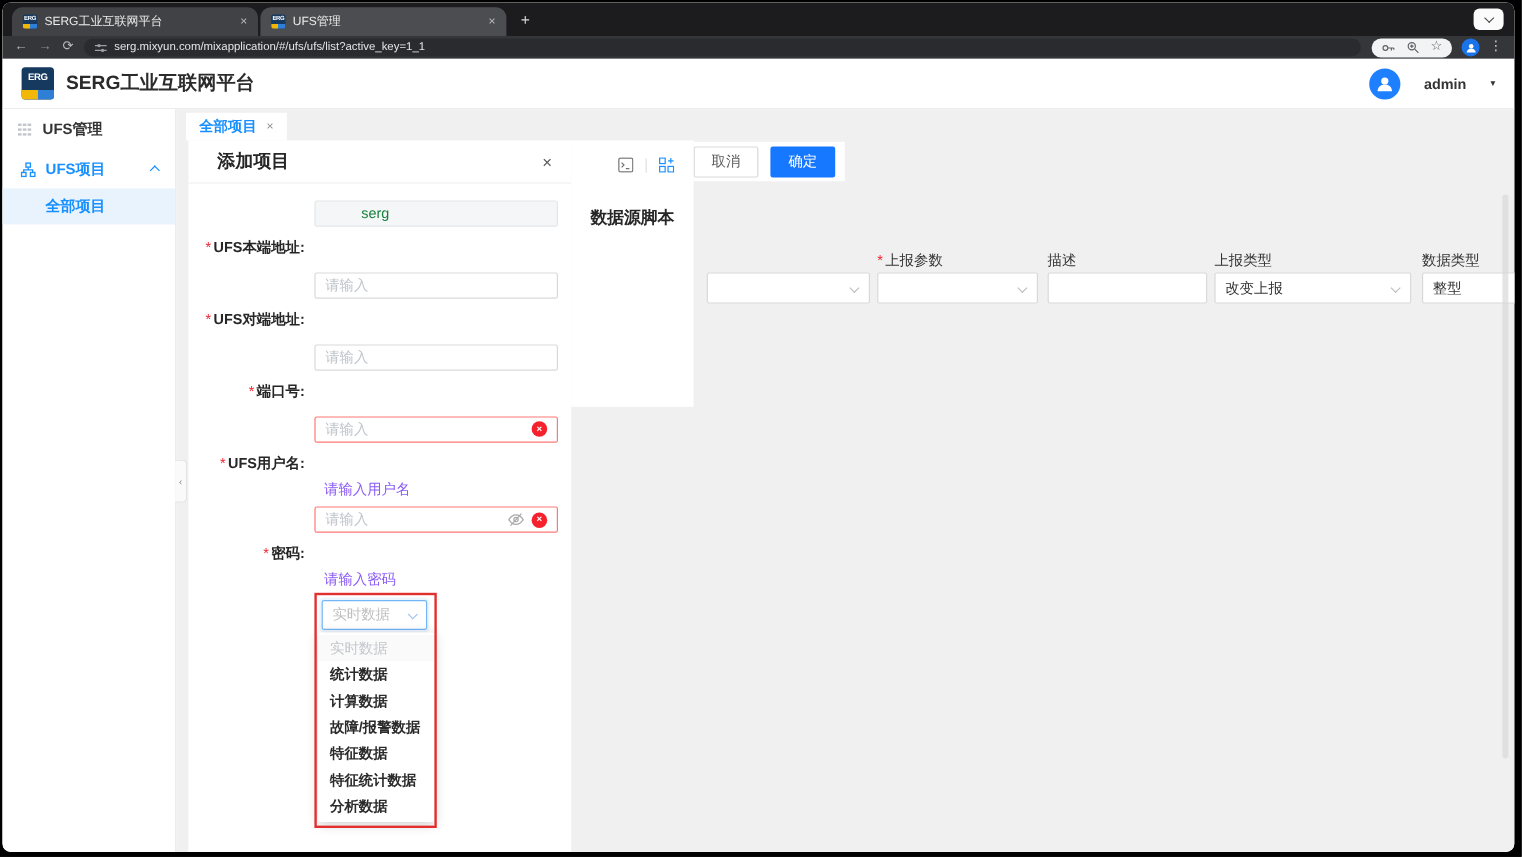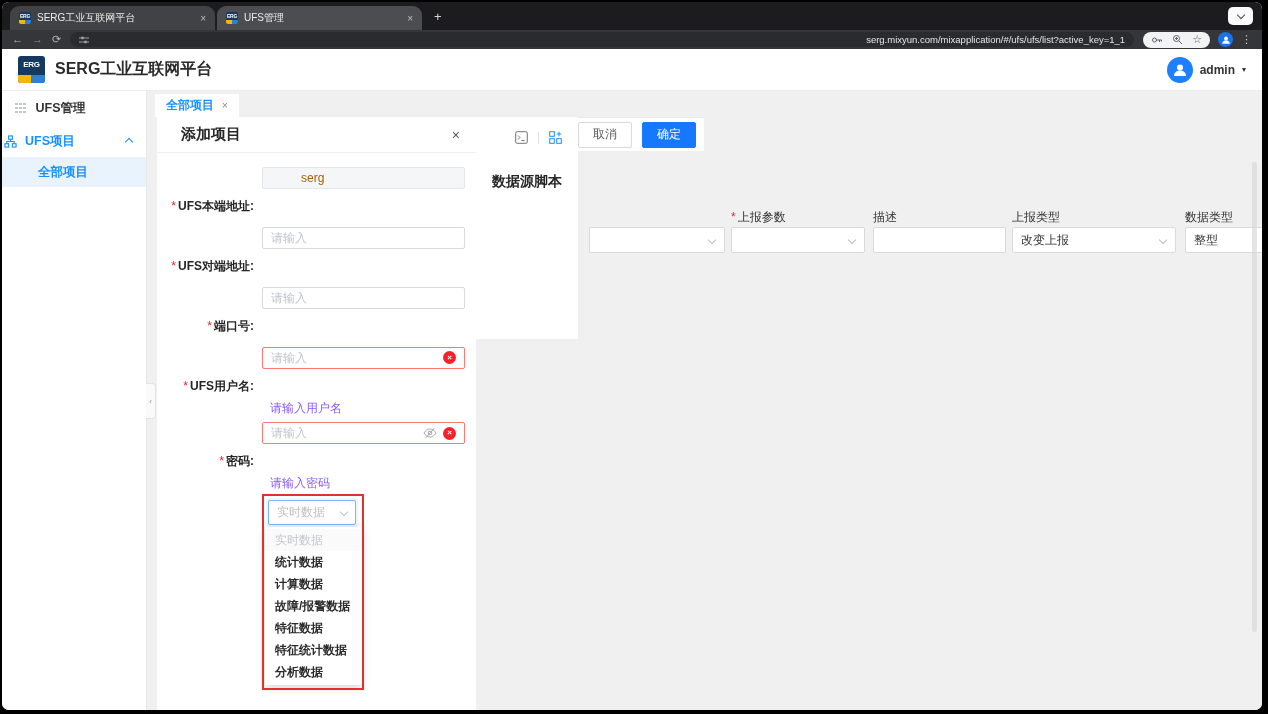--- a/index.html
+++ b/index.html
@@ -29,54 +29,54 @@
              display:flex; flex-direction:column; overflow:hidden; flex:0 0 auto; }
   .favicon .ft { flex:1; color:#fff; font-size:5px; font-weight:bold;
                  text-align:center; line-height:8px; letter-spacing:-.3px; }
   .favicon .fb { height:4px; background:linear-gradient(90deg,#f2b705 0 50%,#2f7fd6 50% 100%); }
 
   .chrome-url { height:19px; background:#353639; display:flex; align-items:center;
                 padding:0 10px; gap:9px; flex:0 0 auto; }
   .nav-ic { color:#b7babd; font-size:11px; line-height:1; }
   .nav-ic.fwd { color:#8b8e92; }
   .omnibox { flex:1; height:15px; background:#2a2b2e; border-radius:8px;
-             display:flex; align-items:center; padding:0 9px; gap:6px;justify-content:space-between; }
+             display:flex; align-items:center; padding:0 9px; gap:6px; }
   .url-text { color:#e3e5e8; font-size:9.5px; white-space:nowrap; overflow:hidden; }
   .right-cluster { display:flex; align-items:center; gap:8px; }
   .light-pill { background:#f1f3f4; height:16px; border-radius:8px; display:flex;
                 align-items:center; gap:9px; padding:0 8px; }
   .star-ic { color:#5f6368; font-size:11px; line-height:1; }
   .avatar-mini { width:15px; height:15px; border-radius:50%; background:#1a73e8;
                  display:flex; align-items:center; justify-content:center; }
   .dots-ic { color:#cfd1d4; font-size:11px; line-height:1; }
 
   
   .app-header { height:42px; background:#fff; border-bottom:1px solid #ececec;
                 display:flex; align-items:center; padding:0 16px; gap:10px; flex:0 0 auto; }
   .logo { width:27px; height:27px; border-radius:3px; background:#16395f;
           display:flex; flex-direction:column; overflow:hidden; }
   .logo .ft { flex:1; color:#fff; font-size:8px; font-weight:bold; text-align:center;
               line-height:17px; letter-spacing:-.3px; }
   .logo .fb { height:8px; background:linear-gradient(90deg,#f2b705 0 50%,#2f7fd6 50% 100%); }
   .app-title { font-size:16px; font-weight:bold; color:#2b2b2b; }
-  .header-right { margin-left:auto; display:flex; align-items:center; gap:7px; }
+  .header-right { margin-left:auto; display:flex; align-items:center; gap:20px; }
   .avatar { width:26px; height:26px; border-radius:50%; background:#1e80ff;
             display:flex; align-items:center; justify-content:center; }
   .user-name { font-size:12px; font-weight:bold; color:#333; }
   .user-caret { font-size:8px; color:#333; }
 
   
   .app-body { flex:1; display:flex; min-height:0; }
   .sidebar { width:145px; background:#fff; border-right:1px solid #e8e8e8;
              position:relative; flex:0 0 auto; }
   .side-module { height:34px; display:flex; align-items:center; gap:10px;
                  padding-left:13px; font-size:12.5px; font-weight:bold; color:#333; }
   .grid-icon { display:grid; grid-template-columns:repeat(3,2.5px); grid-gap:1.5px; }
   .grid-icon span { width:2.5px; height:2.5px; background:#c2c6cc; }
-  .side-group { height:32px; display:flex; align-items:center; gap:8px; padding-left:2px;
+  .side-group { height:32px; display:flex; align-items:center; gap:8px; padding-left:15px;
                 font-size:12.5px; font-weight:bold; color:#1890ff; position:relative; }
   .chev-up { position:absolute; right:14px; width:6px; height:6px;
              border-left:1.4px solid #1890ff; border-top:1.4px solid #1890ff;
              transform:rotate(45deg); top:14px; }
   .side-item { height:30px; display:flex; align-items:center; padding-left:36px;
                font-size:12.5px; font-weight:bold; color:#1890ff; background:#e8f3fd; }
   .collapse-handle { position:absolute; right:-10px; top:292px; width:10px; height:36px;
                      background:#fafafa; border:1px solid #e3e3e3; border-left:none;
                      border-radius:0 4px 4px 0; display:flex; align-items:center;
                      justify-content:center; color:#8c8c8c; font-size:8px; z-index:6; }
@@ -97,21 +97,21 @@
   .form { padding:14px 0 12px; }
   .frow { display:flex; margin-bottom:10px; }
   .flabel { width:105px; flex:0 0 auto; text-align:right; padding-right:8px;
             font-size:12px; font-weight:bold; color:#262626; line-height:22px; white-space:nowrap;margin-top:28px; }
   .req { color:#f5222d; margin-right:2px; font-weight:normal; }
   .fctrl { flex:1; margin-right:11px; position:relative; }
   .ctl { width:100%; height:22px; border:1px solid #d9d9d9; border-radius:2px;
          padding:0 8px; font-size:12px; color:#333; outline:none; background:#fff;
          font-family:"Liberation Sans", sans-serif; }
   .ctl::placeholder { color:#c0c4cc; }
-  .ctl.disabled { background:#f5f6f7; border-color:#e5e6e8; color:#a16207;padding-left:38px; }
+  .ctl.disabled { background:#f5f6f7; border-color:#e5e6e8; color:#15803d;padding-left:38px; }
   .ctl.error { border-color:#ff7875; }
   .err-text { color:#8b5cf6; font-size:12px; padding-left:113px; margin:-7px 0 6px; height:16px; }
   .ctl-ta { width:100%; height:62px; border:1px solid #d9d9d9; border-radius:2px;
             resize:none; outline:none; padding:4px 8px; font-size:12px;
             font-family:"Liberation Sans", sans-serif; }
   .resize-glyph { position:absolute; right:13px; bottom:3px; width:8px; height:8px;
                   background:repeating-linear-gradient(-45deg,transparent 0 2px,#c9c9c9 2px 3px); }
   .suffix { position:absolute; top:4px; display:flex; align-items:center; gap:6px; }
   .err-ic { width:13px; height:13px; border-radius:50%; background:#f5222d; color:#fff;
             font-size:8px; font-weight:bold; display:flex; align-items:center;

